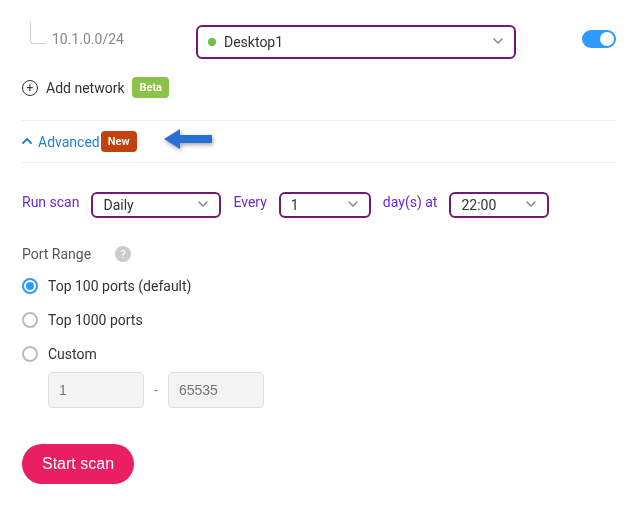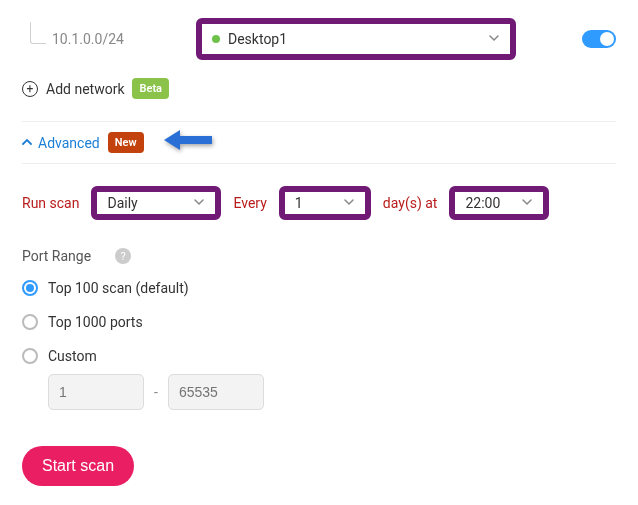--- a/index.html
+++ b/index.html
@@ -28,26 +28,27 @@
     margin-right: 2px;
     margin-top: -12px;
   }
   .network-ip {
     color: #888;
     width: 140px;
   }
   .select {
     display: flex;
     align-items: center;
-    border: 6px solid #701a75;
+    border: 2px solid #701a75;
     border-radius: 6px;
     padding: 7px 10px;
     background: #fff;
     cursor: pointer;
     position: relative;
+    margin-top: 7px;
   }
   .select.desktop { width: 320px; }
   .status-dot {
     width: 8px; height: 8px;
     border-radius: 50%;
     background: #6cc24a;
     margin-right: 8px;
     flex-shrink: 0;
   }
   .chevron-down {
@@ -94,21 +95,21 @@
     border-radius: 4px;
     font-size: 11px;
     font-weight: 600;
     color: #fff;
   }
   .badge.beta { background: #8bc34a; }
   .badge.new  { background: #c2410c; }
   .advanced-row {
     display: flex;
     align-items: center;
-    gap: 8px;
+    gap: 1px;
     padding: 10px 0;
     border-top: 1px solid #eee;
     border-bottom: 1px solid #eee;
     margin-bottom: 22px;
     position: relative;
   }
   .advanced-link {
     color: #1d7fd6;
     display: flex;
     align-items: center;
@@ -122,21 +123,21 @@
     top: 6px;
     color: #2a6fd6;
     filter: drop-shadow(1px 2px 2px rgba(0,0,0,0.35));
   }
   .form-row {
     display: flex;
     align-items: center;
     gap: 12px;
     margin-bottom: 28px;
   }
-  .label { color: #b91c1c; }
+  .label { color: #6d28d9; }
   .select.sm { padding: 3px 10px; }
   .select.freq { width: 130px; }
   .select.every { width: 92px; }
   .select.time { width: 100px; }
   .section-head {
     display: flex;
     align-items: center;
     gap: 24px;
     color: #555;
     font-weight: 400;
@@ -287,21 +288,21 @@
 </div>
 
 
 <div class="section-head">
   <span>Port Range</span>
   <span class="help-circle">?</span>
 </div>
 
 <div class="radio-row">
   <span class="radio selected"></span>
-  <span>Top 100 scan (default)</span>
+  <span>Top 100 ports (default)</span>
 </div>
 
 <div class="radio-row">
   <span class="radio"></span>
   <span>Top 1000 ports</span>
 </div>
 
 <div class="radio-row" style="margin-bottom:10px;">
   <span class="radio"></span>
   <span>Custom</span>

